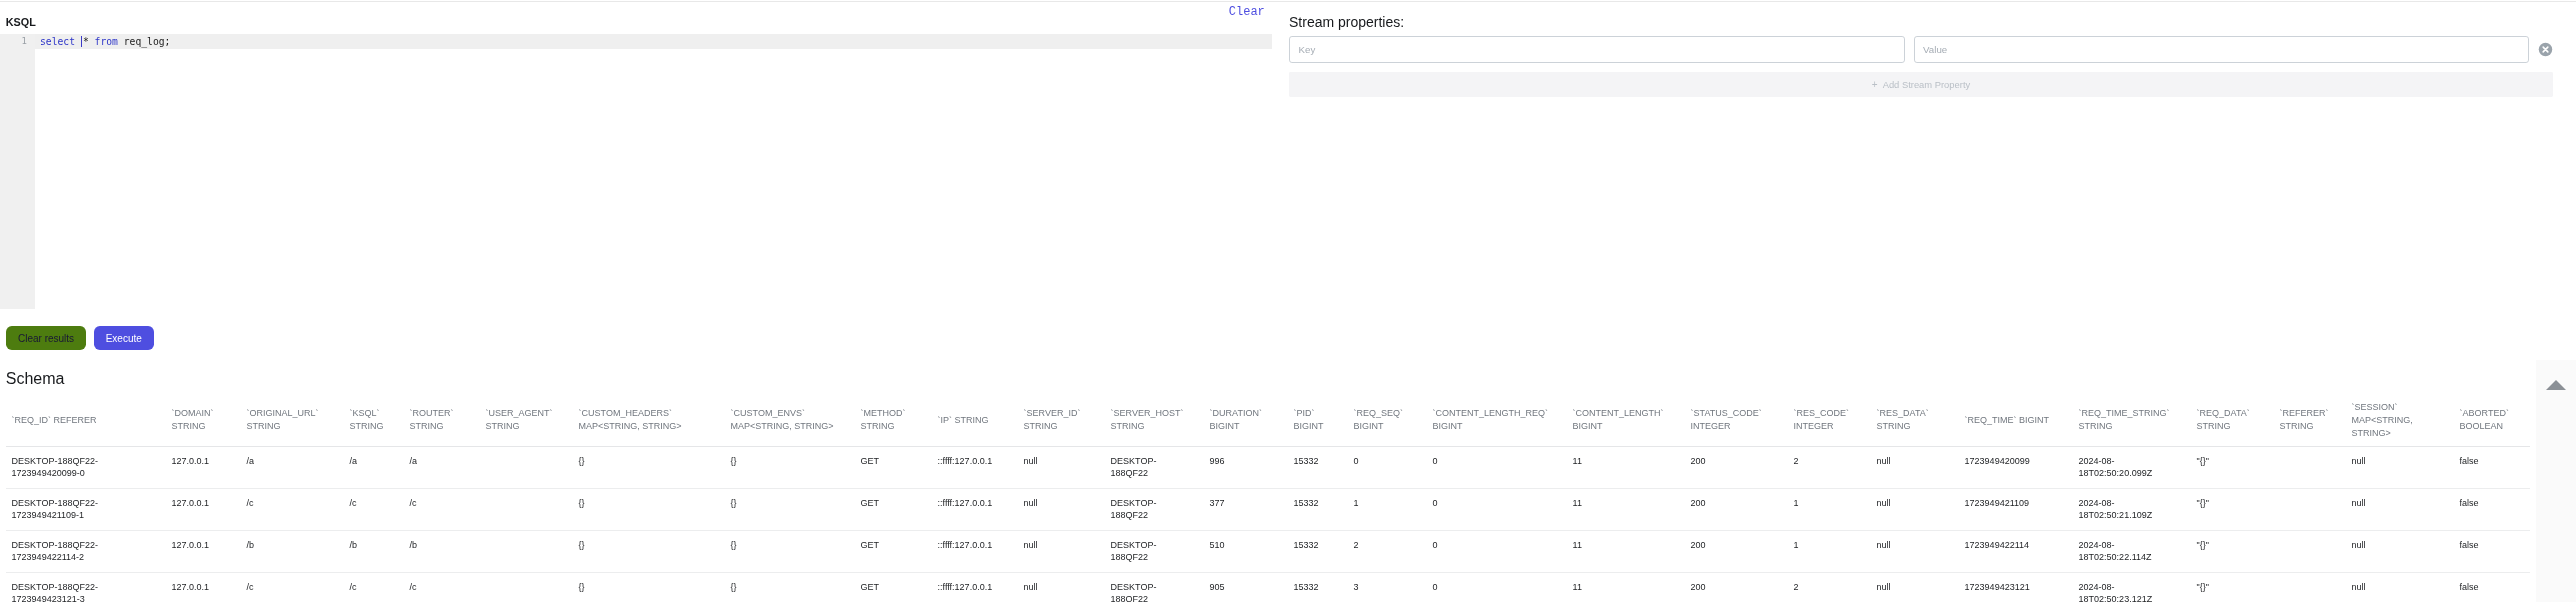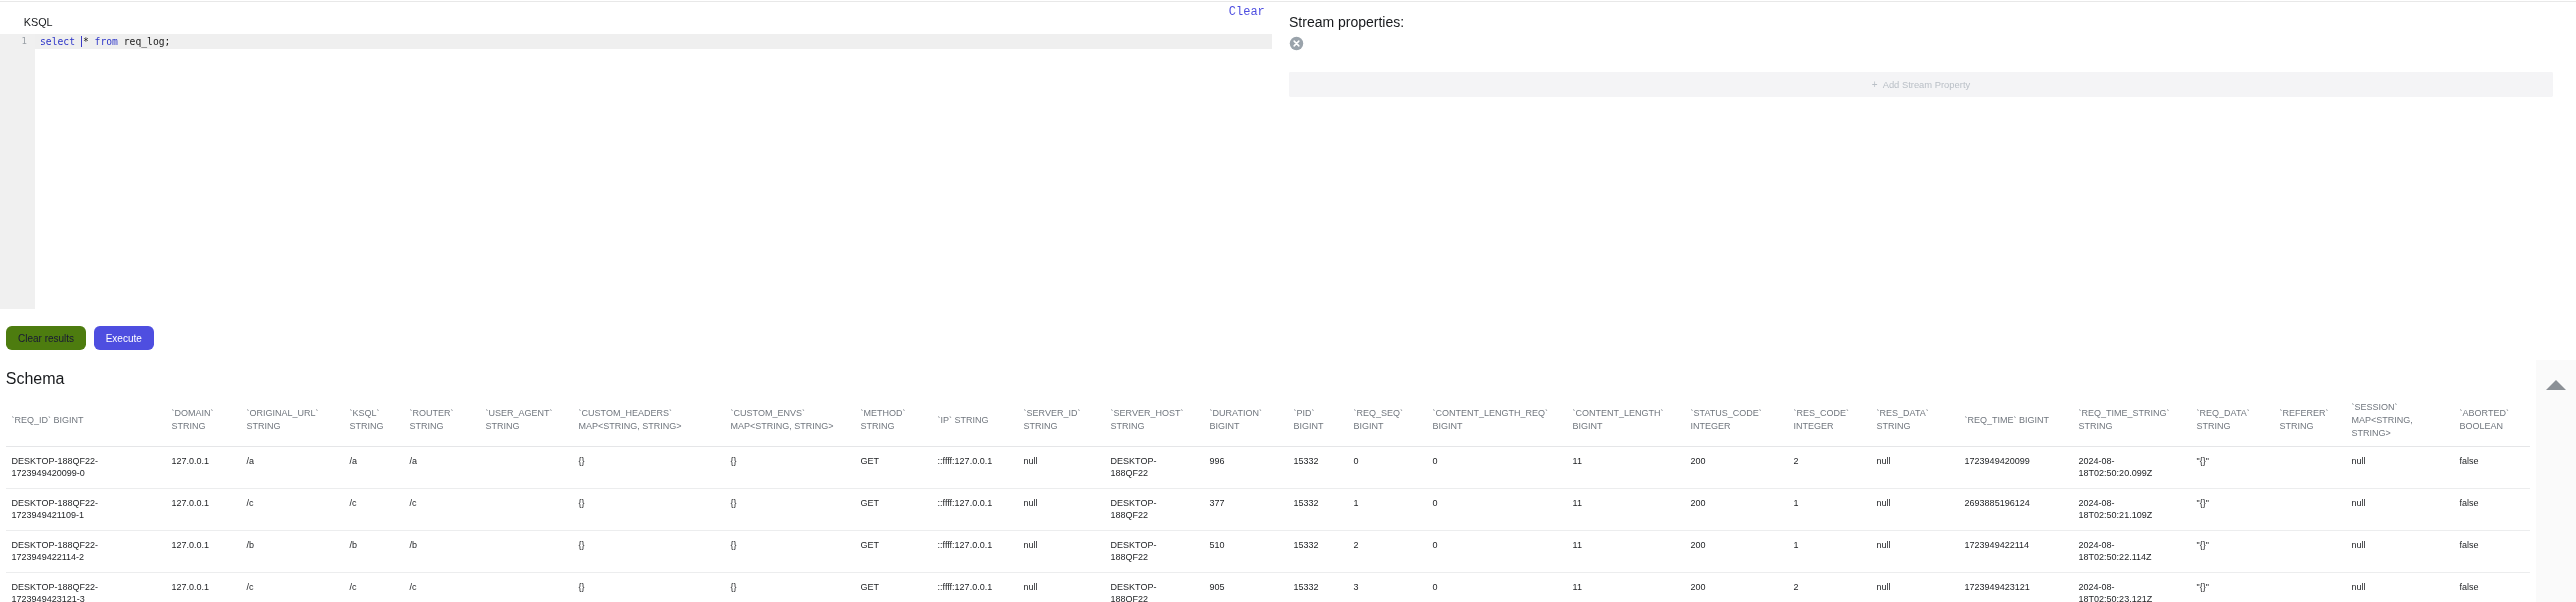--- a/index.html
+++ b/index.html
@@ -2,21 +2,21 @@
 <html style="font-size:11.5px"><head>
 <meta charset="utf-8">
 <style>
   * { margin:0; padding:0; box-sizing:border-box; }
   html,body { width:2576px; height:603px; background:#ffffff; overflow:hidden;
     font-family:"Liberation Sans", sans-serif; color:#1c1e21; }
   .top-border { position:absolute; left:0; top:1.4px; width:2576px; height:0.7px; background:#e8e8e8; }
 
   
   .left-pane { position:absolute; left:0; top:1.4px; width:1272px; height:360px; }
-  .ksql-title { position:absolute; left:5.8px; top:14.4px; font-size:10.8px; font-weight:400; color:#17191c;margin-left:18px; }
+  .ksql-title { position:absolute; left:5.8px; top:14.4px; font-size:10.8px; font-weight:700; color:#17191c; }
   .clear-link { position:absolute; right:7.2px; top:4px; font-size:12px; color:#4e4ee0; cursor:pointer;font-family:Liberation Mono, monospace; }
   .editor { position:absolute; left:0; top:33px; width:1272px; height:275px; background:#ffffff;
     font-family:"DejaVu Sans Mono", monospace; font-size:9.7px; }
   .gutter { position:absolute; left:0; top:0; width:35px; height:275px; background:#f0f0f0; }
   .active-line { position:absolute; left:0; top:0; width:1272px; height:15px; background:#efefef; }
   .line-no { position:absolute; left:0; top:1.4px; width:27px; text-align:right; color:#9aa0a6; font-size:9px; }
   .code-line { position:absolute; left:40px; top:1.4px; white-space:pre; color:#1a1a1a; }
   .kw { color:#2d35c8; }
   .cursor { display:inline-block; width:1.4px; height:10.8px; background:#3b3bc8; vertical-align:-1.4px; margin:0 0.7px 0 0; }
 
@@ -71,20 +71,22 @@
   </div>
   <div class="btn-row">
     <button class="btn btn-secondary">Clear results</button>
     <button class="btn btn-primary">Execute</button>
   </div>
 </div>
 
 <div class="right-pane">
   <div class="sp-label">Stream properties:</div>
   <div class="sp-inputs">
+    <input class="sp-input" type="text" placeholder="Key" style="">
+    <input class="sp-input" type="text" placeholder="Value" style="">
     <span class="sp-close">
       <svg viewBox="0 0 20 20" width="15" height="15">
         <circle cx="10" cy="10" r="9" fill="#9aa3ab"></circle>
         <path d="M6.9 6.9 L13.1 13.1 M13.1 6.9 L6.9 13.1" stroke="#ffffff" stroke-width="2.1" stroke-linecap="round"></path>
       </svg>
     </span>
   </div>
   <div class="sp-add-bar">
     <span class="plus">+</span>
     <span>Add Stream Property</span>
@@ -117,21 +119,21 @@
         <col style="width: 88px;">
         <col style="width: 114px;">
         <col style="width: 118px;">
         <col style="width: 83px;">
         <col style="width: 72px;">
         <col style="width: 108px;">
         <col style="width: 76px;">
       </colgroup>
       <thead>
         <tr>
-          <th>`REQ_ID` BIGINT</th>
+          <th>`REQ_ID` REFERER</th>
           <th>`DOMAIN` STRING</th>
           <th>`ORIGINAL_URL` STRING</th>
           <th>`KSQL` STRING</th>
           <th>`ROUTER` STRING</th>
           <th>`USER_AGENT` STRING</th>
           <th>`CUSTOM_HEADERS` MAP&lt;STRING, STRING&gt;</th>
           <th>`CUSTOM_ENVS` MAP&lt;STRING, STRING&gt;</th>
           <th>`METHOD` STRING</th>
           <th>`IP` STRING</th>
           <th>`SERVER_ID` STRING</th>
@@ -195,21 +197,21 @@
           <td>null</td>
           <td>DESKTOP-188QF22</td>
           <td>377</td>
           <td>15332</td>
           <td>1</td>
           <td>0</td>
           <td>11</td>
           <td>200</td>
           <td>1</td>
           <td>null</td>
-          <td>2693885196124</td>
+          <td>1723949421109</td>
           <td>2024-08-18T02:50:21.109Z</td>
           <td>"{}"</td>
           <td></td>
           <td>null</td>
           <td>false</td>
         </tr>
         <tr>
           <td>DESKTOP-188QF22-1723949422114-2</td>
           <td>127.0.0.1</td>
           <td>/b</td>

